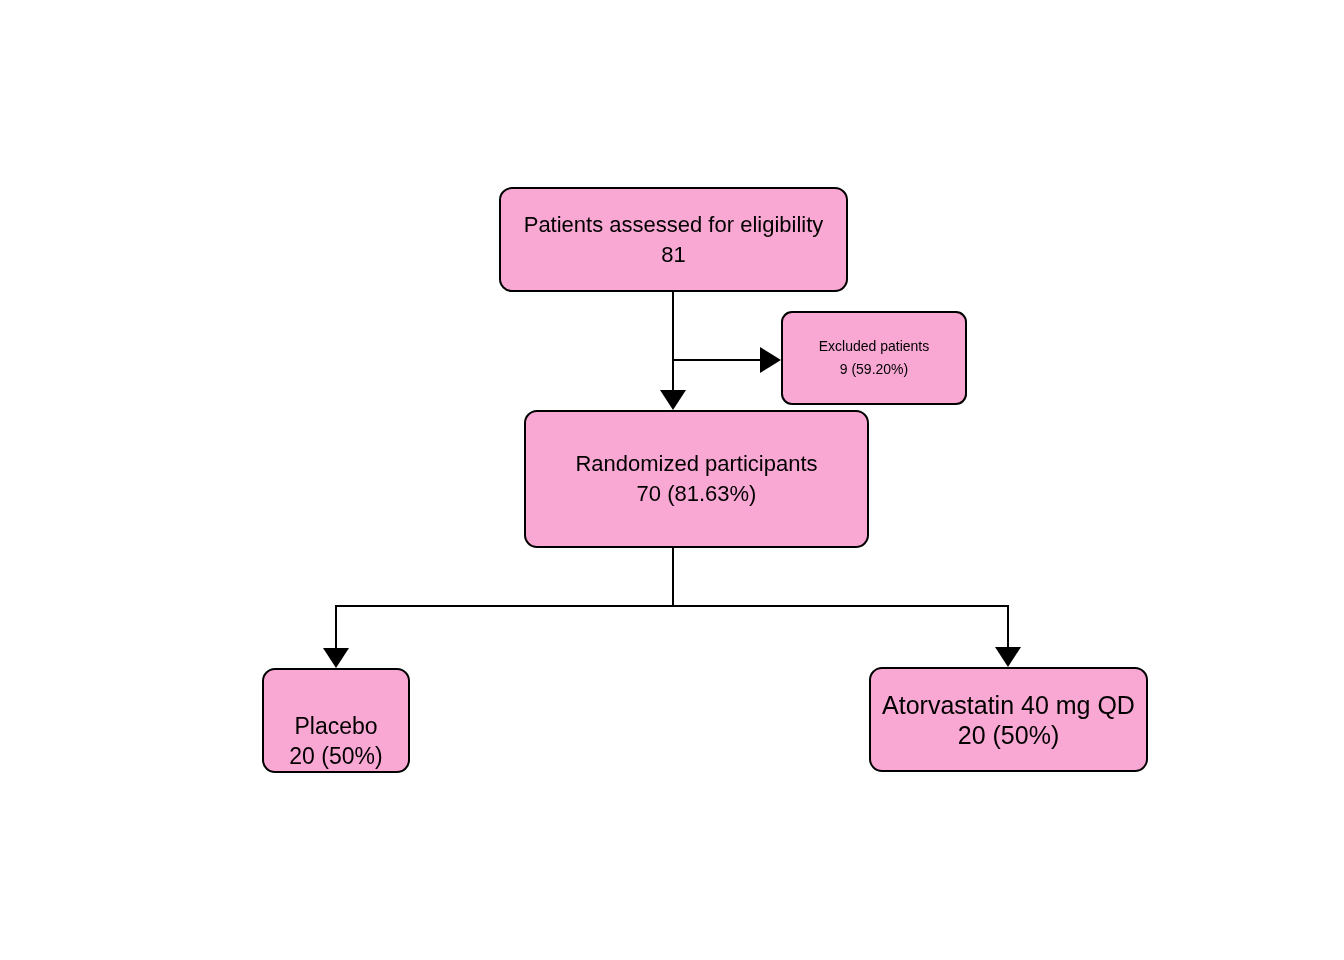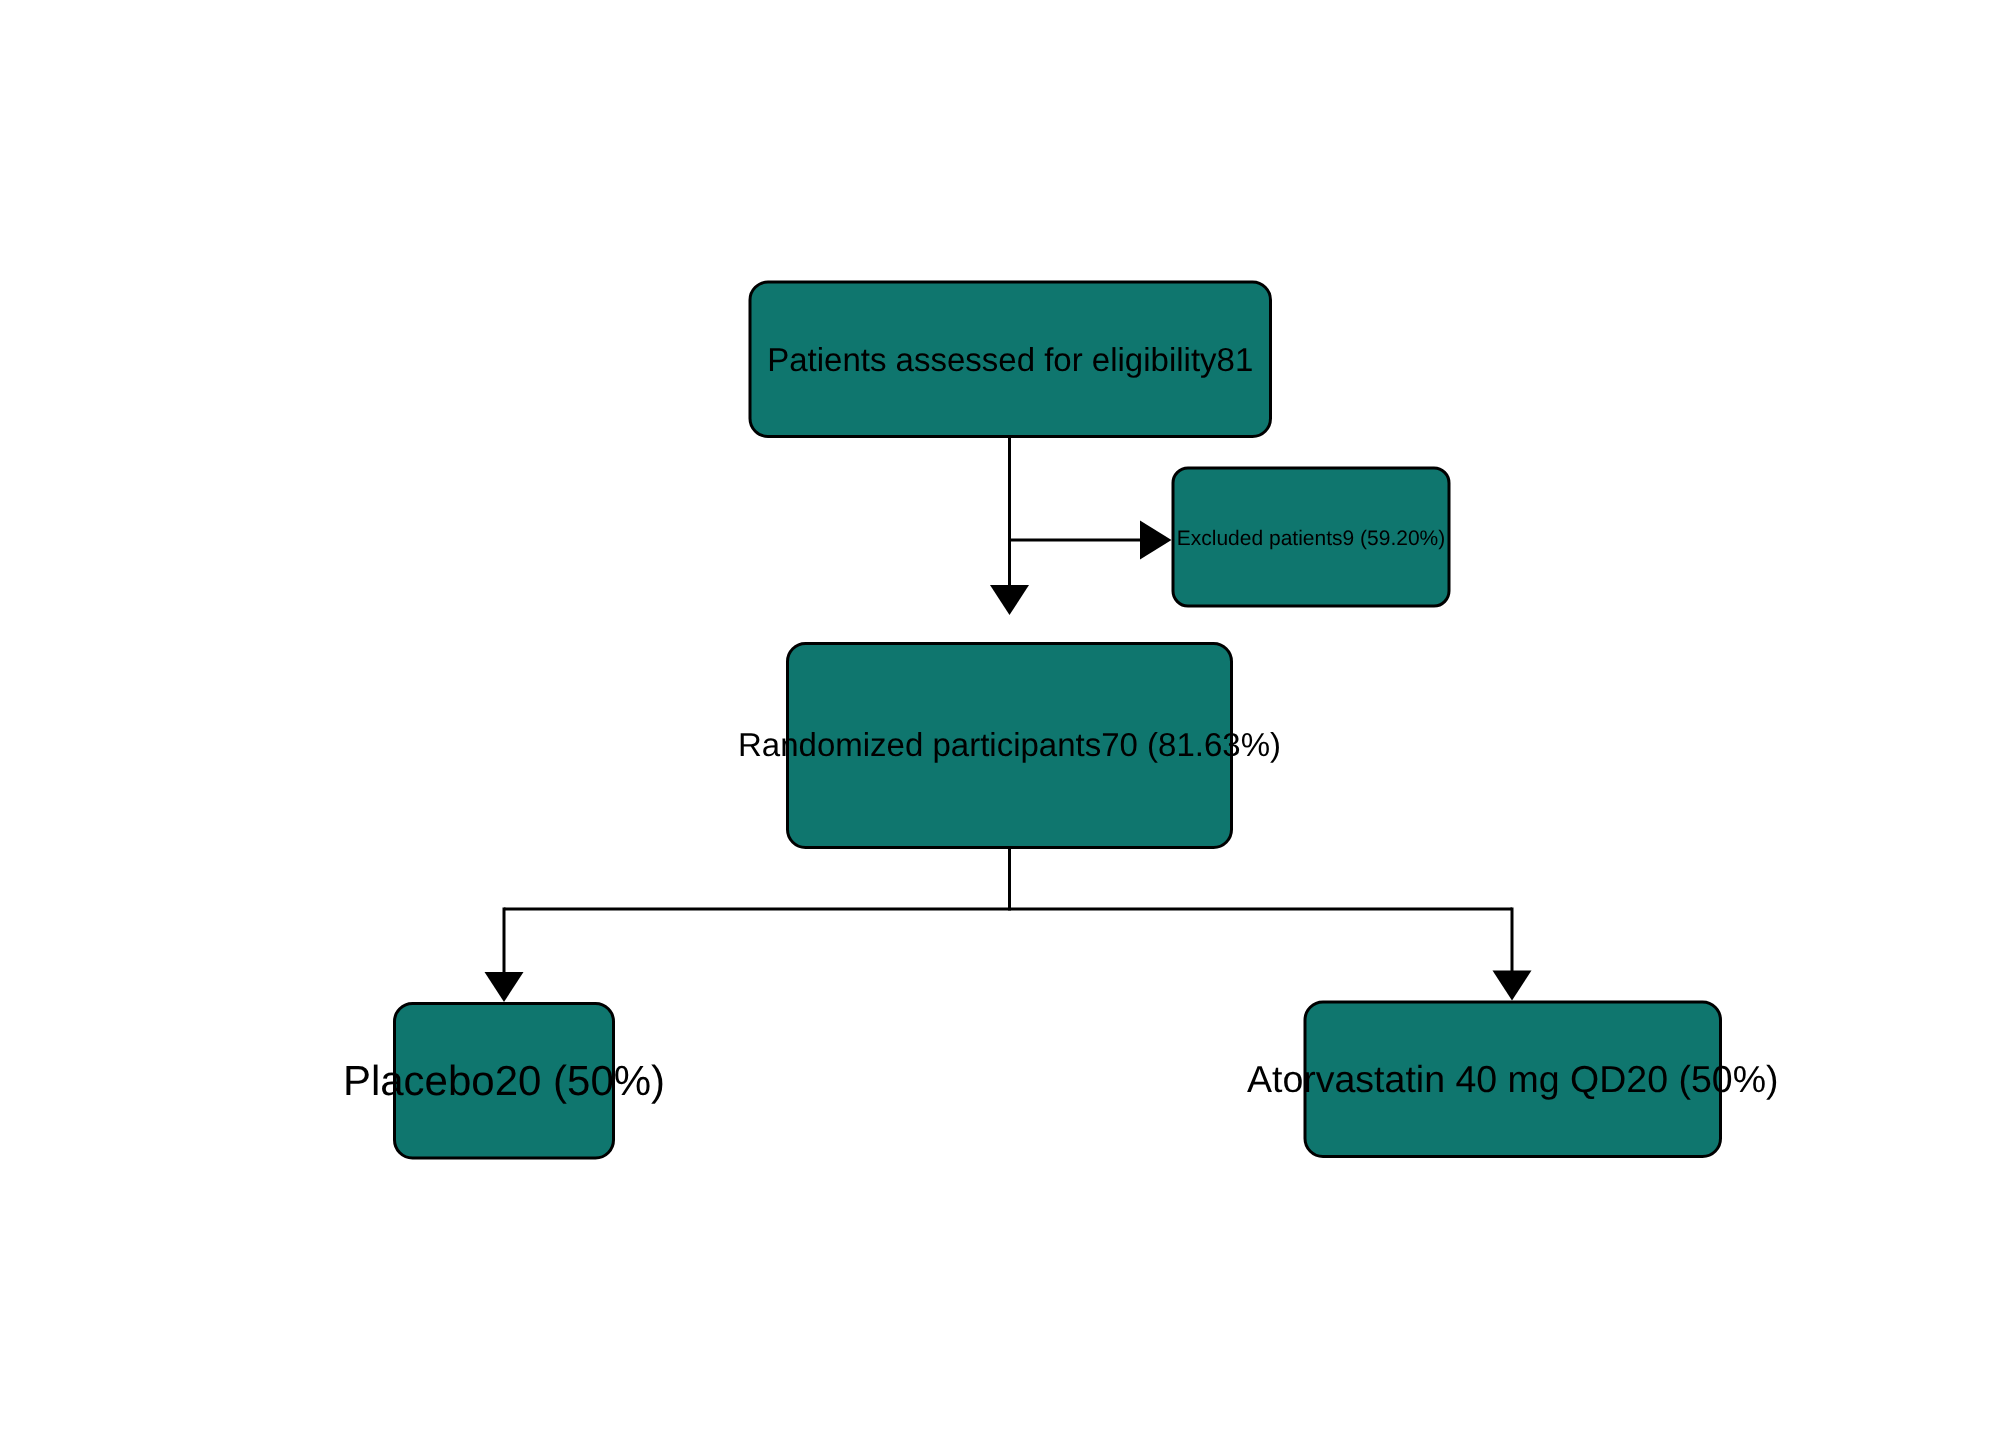--- a/index.html
+++ b/index.html
@@ -23,37 +23,37 @@
   }
   svg.connectors {
     position: absolute;
     left: 0; top: 0;
     width: 1344px;
     height: 960px;
   }
   .node {
     position: absolute;
     box-sizing: border-box;
-    background: #0f766e;
+    background: #f9a8d4;
     border: 2px solid #000000;
     border-radius: 13px;
     display: flex;
-    flex-direction: row;
+    flex-direction: column;
     align-items: center;
     justify-content: center;
     text-align: center;
     color: #000000;
   }
   .node .line {
     white-space: nowrap;
   }
   #node-eligibility  { left: 499px; top: 187px; width: 349px; height: 105px; font-size: 22px; line-height: 30px; }
   #node-excluded     { left: 781px; top: 311px; width: 186px; height:  94px; font-size: 14px; line-height: 23px; border-radius: 11px; }
-  #node-randomized   { left: 524px; top: 410px; width: 298px; height: 138px; font-size: 22px; line-height: 30px; margin-top: 18px; }
-  #node-placebo      { left: 262px; top: 668px; width: 148px; height: 105px; font-size: 28px; line-height: 30px; }
+  #node-randomized   { left: 524px; top: 410px; width: 345px; height: 138px; font-size: 22px; line-height: 30px; }
+  #node-placebo      { left: 262px; top: 668px; width: 148px; height: 105px; font-size: 23px; line-height: 30px; justify-content: flex-end; }
   #node-atorvastatin { left: 869px; top: 667px; width: 279px; height: 105px; font-size: 25px; line-height: 30px; }
 </style>
 </head>
 <body>
 
 <div class="canvas">
 
   <svg class="connectors" width="1344" height="960" viewBox="0 0 1344 960" stroke="#000000" stroke-width="2" fill="#000000">
 
     <line x1="673" y1="292" x2="673" y2="392"></line>

